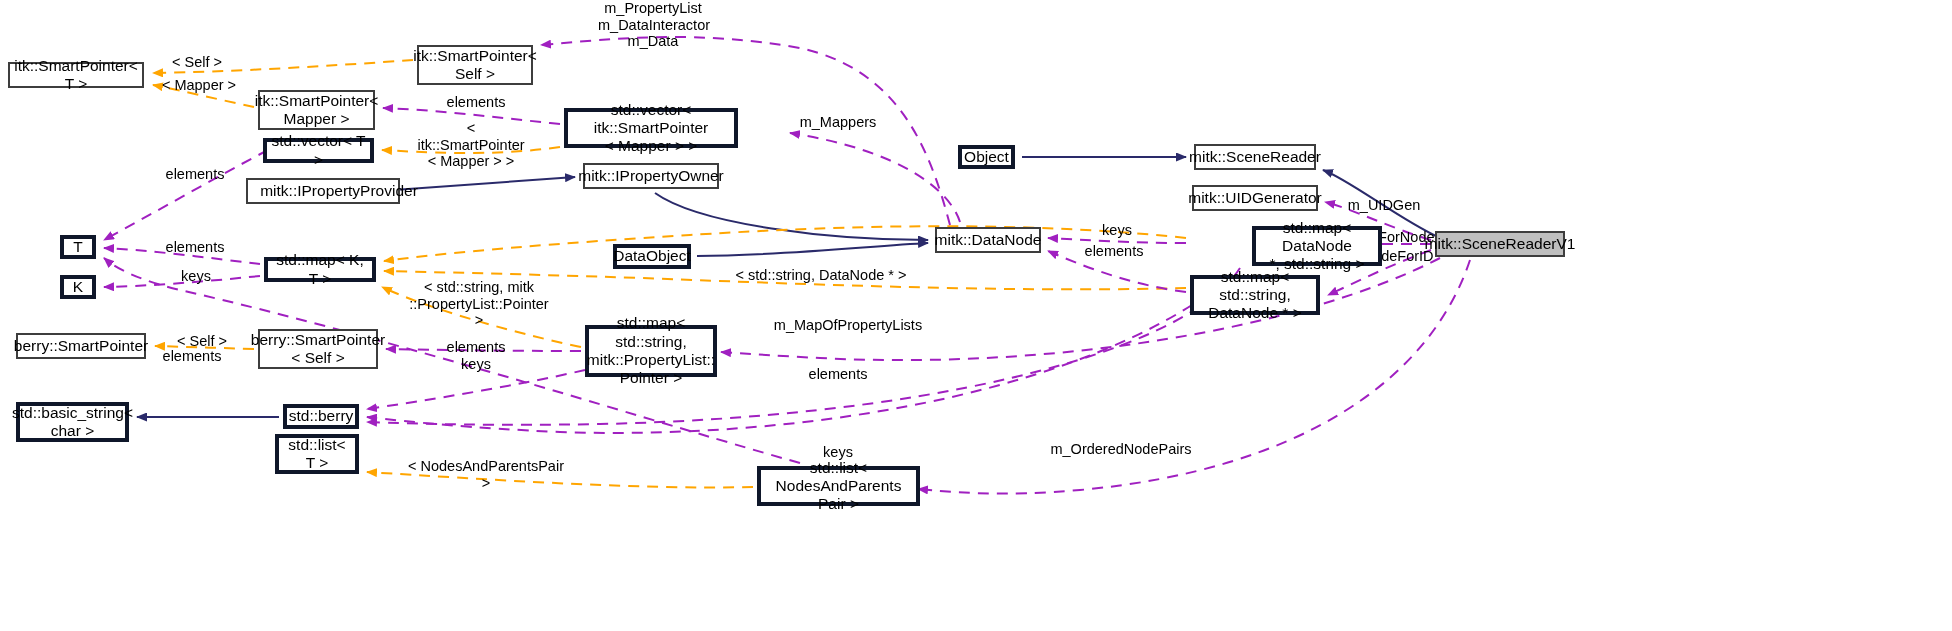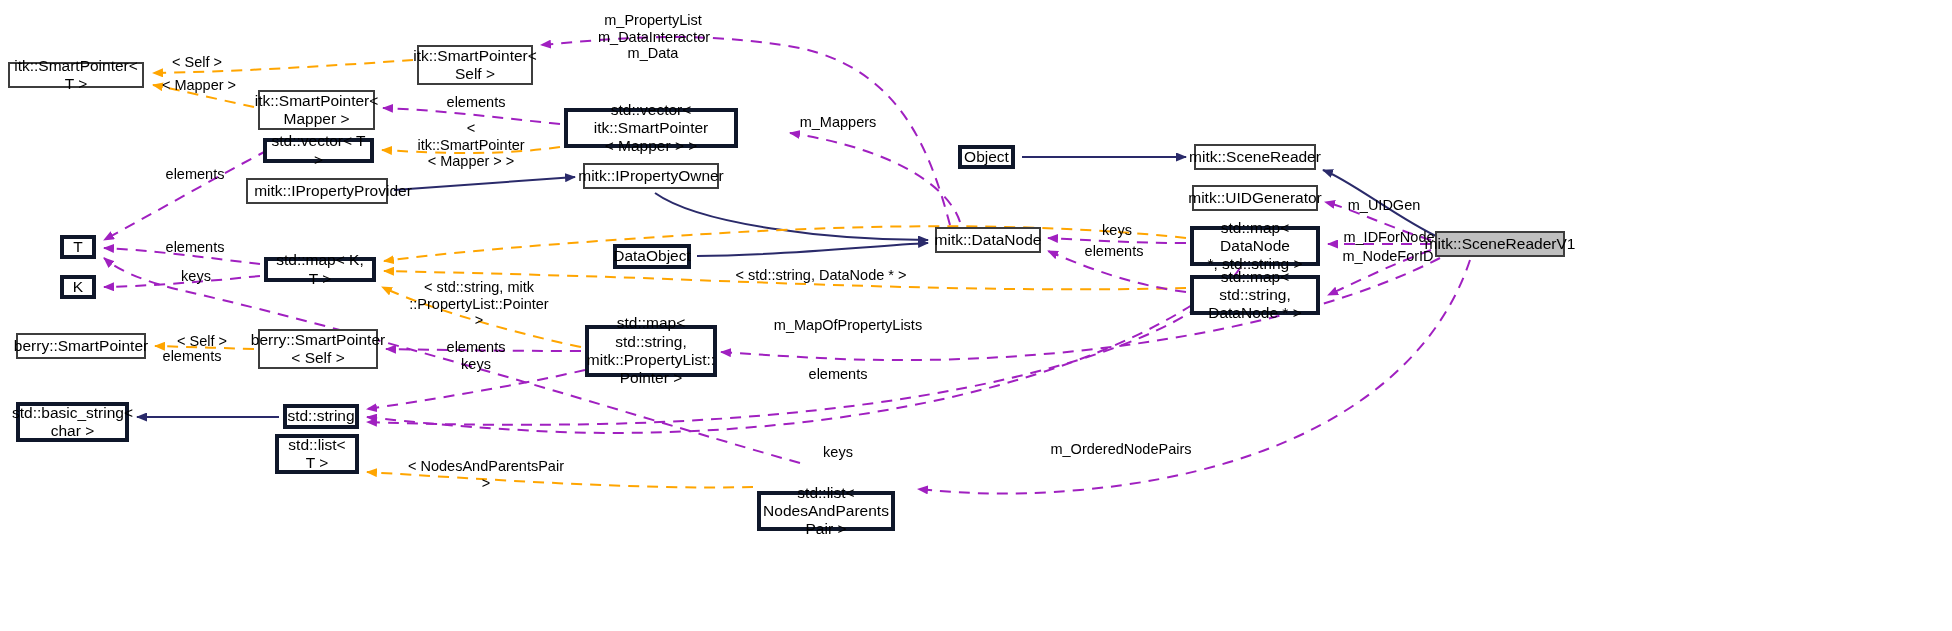--- a/index.html
+++ b/index.html
@@ -126,68 +126,68 @@
 Self &gt;</div>
 
   <div class="node solid" style="left:258px; top:90px; width:117px; height:40px;">itk::SmartPointer&lt;
 Mapper &gt;</div>
 
   <div class="node faint" style="left:263px; top:138px; width:111px; height:25px;">std::vector&lt; T &gt;</div>
 
   <div class="node faint" style="left:564px; top:108px; width:174px; height:40px;">std::vector&lt; itk::SmartPointer
 &lt; Mapper &gt; &gt;</div>
 
-  <div class="node solid" style="left:246px; top:178px; width:142px; height:26px;padding-left:36px;">mitk::IPropertyProvider</div>
+  <div class="node solid" style="left:246px; top:178px; width:154px; height:26px;padding-left:36px;">mitk::IPropertyProvider</div>
 
   <div class="node solid" style="left:583px; top:163px; width:136px; height:26px;">mitk::IPropertyOwner</div>
 
   <div class="node faint" style="left:60px; top:235px; width:36px; height:24px;">T</div>
 
   <div class="node faint" style="left:60px; top:275px; width:36px; height:24px;">K</div>
 
   <div class="node faint" style="left:264px; top:257px; width:112px; height:25px;">std::map&lt; K, T &gt;</div>
 
   <div class="node faint" style="left:613px; top:244px; width:78px; height:25px;">DataObject</div>
 
   <div class="node solid" style="left:935px; top:227px; width:106px; height:26px;">mitk::DataNode</div>
 
   <div class="node faint" style="left:958px; top:145px; width:57px; height:24px;">Object</div>
 
   <div class="node solid" style="left:1194px; top:144px; width:122px; height:26px;">mitk::SceneReader</div>
 
   <div class="node solid" style="left:1192px; top:185px; width:126px; height:26px;">mitk::UIDGenerator</div>
 
-  <div class="node faint" style="left:1190px; top:226px; width:130px; height:40px;">std::map&lt; DataNode
+  <div class="node faint" style="left:1252px; top:226px; width:130px; height:40px;">std::map&lt; DataNode
 *, std::string &gt;</div>
 
   <div class="node faint" style="left:1190px; top:275px; width:130px; height:40px;">std::map&lt; std::string,
 DataNode * &gt;</div>
 
   <div class="node current" style="left:1435px; top:231px; width:130px; height:26px;">mitk::SceneReaderV1</div>
 
   <div class="node solid" style="left:16px; top:333px; width:130px; height:26px;">berry::SmartPointer</div>
 
   <div class="node solid" style="left:258px; top:329px; width:120px; height:40px;">berry::SmartPointer
 &lt; Self &gt;</div>
 
   <div class="node faint" style="left:585px; top:325px; width:132px; height:52px;">std::map&lt; std::string,
 mitk::PropertyList::
 Pointer &gt;</div>
 
   <div class="node faint" style="left:16px; top:402px; width:113px; height:40px;">std::basic_string&lt;
 char &gt;</div>
 
-  <div class="node faint" style="left:283px; top:404px; width:76px; height:25px;">std::string</div>
+  <div class="node faint" style="left:283px; top:404px; width:76px; height:25px;">std::berry</div>
 
   <div class="node faint" style="left:275px; top:434px; width:84px; height:40px;">std::list&lt; T &gt;</div>
 
-  <div class="node faint" style="left:757px; top:491px; width:138px; height:40px;">std::list&lt; NodesAndParents
+  <div class="node faint" style="left:757px; top:466px; width:163px; height:40px;">std::list&lt; NodesAndParents
 Pair &gt;</div>
 
-  <div class="edge-label" style="left:598px; top:0px; width:110px;margin-top:12px;">m_PropertyList
+  <div class="edge-label" style="left:598px; top:0px; width:110px;">m_PropertyList
 m_DataInteractor
 m_Data</div>
   <div class="edge-label" style="left:166px; top:54px; width:62px;">&lt; Self &gt;</div>
   <div class="edge-label" style="left:158px; top:77px; width:82px;">&lt; Mapper &gt;</div>
   <div class="edge-label" style="left:440px; top:94px; width:72px;">elements</div>
   <div class="edge-label" style="left:412px; top:120px; width:118px;">&lt; itk::SmartPointer
 &lt; Mapper &gt; &gt;</div>
   <div class="edge-label" style="left:797px; top:114px; width:82px;">m_Mappers</div>
   <div class="edge-label" style="left:159px; top:166px; width:72px;">elements</div>
   <div class="edge-label" style="left:159px; top:239px; width:72px;">elements</div>

